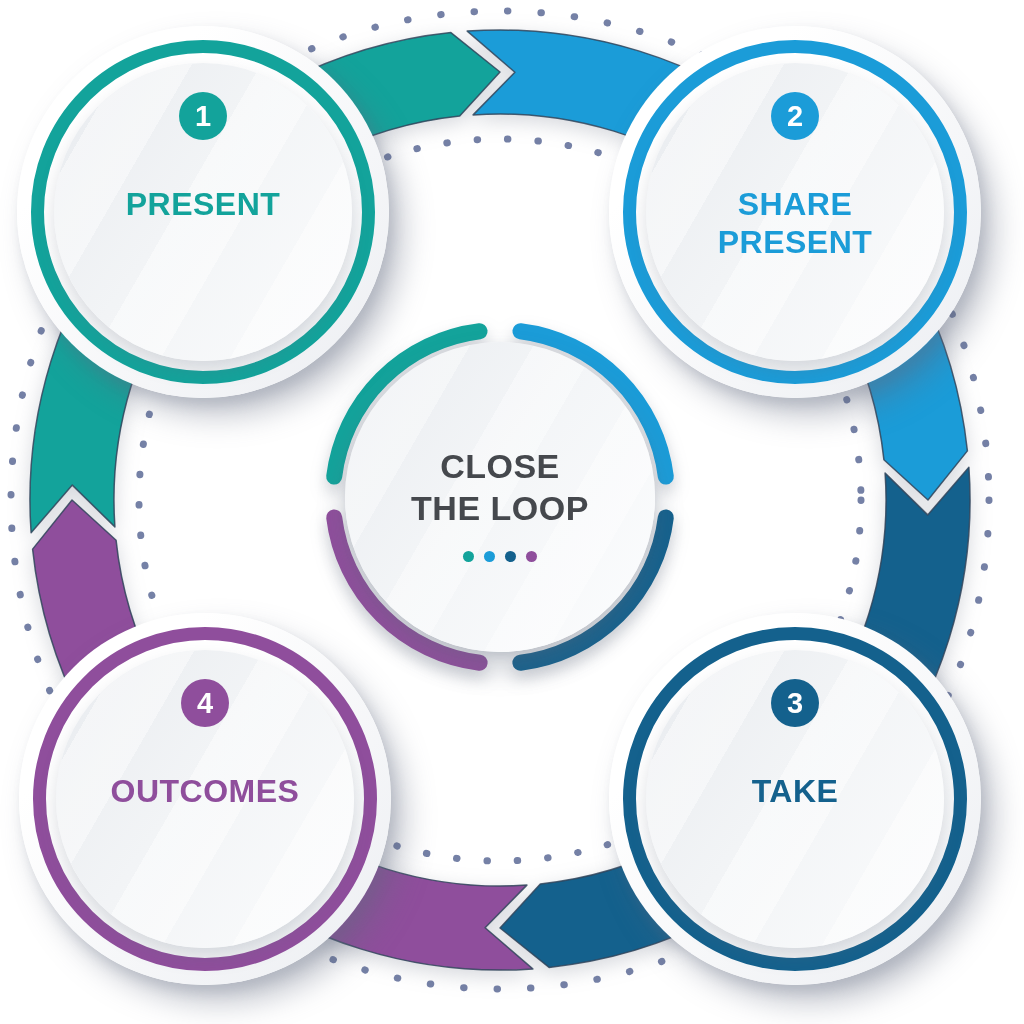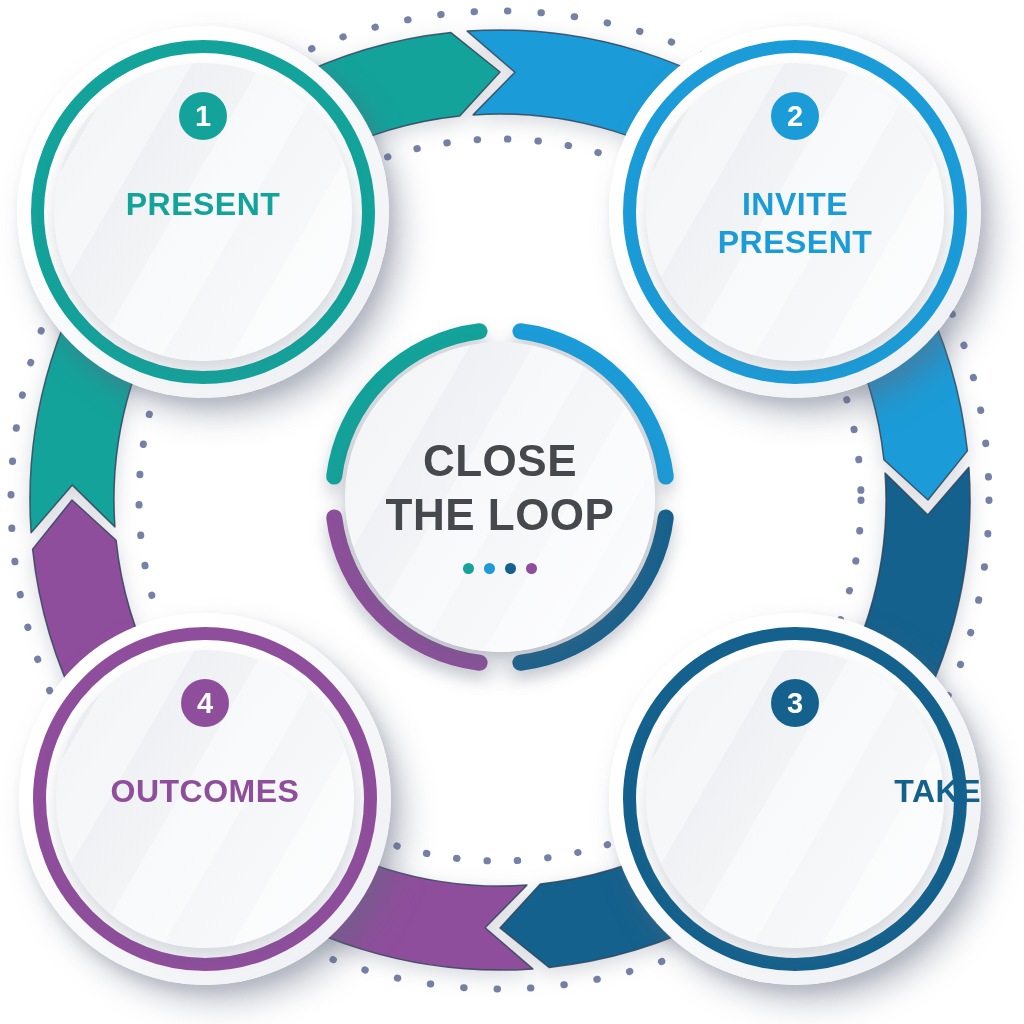--- a/index.html
+++ b/index.html
@@ -49,21 +49,21 @@
     box-shadow:0 16px 28px rgba(96,105,125,.33), 0 4px 8px rgba(96,105,125,.15);
     display:flex;flex-direction:column;align-items:center;justify-content:center;
     overflow:hidden;z-index:4;
   }
   .center-node::after{
     content:"";position:absolute;inset:0;border-radius:50%;
     background:repeating-linear-gradient(120deg,rgba(255,255,255,0) 0 55px,rgba(255,255,255,.4) 55px 110px);
     pointer-events:none;
   }
   .center-title{
-    text-align:center;font-size:44px;font-weight:700;color:#45484d;
+    text-align:center;font-size:34px;font-weight:700;color:#45484d;
     line-height:1.22;letter-spacing:.5px;margin-top:14px;position:relative;z-index:2;
   }
   .center-dots{display:flex;gap:10px;margin-top:22px;position:relative;z-index:2;}
   .center-dots span{width:11px;height:11px;border-radius:50%;display:block;}
 </style>
 </head>
 <body>
 
 <div class="stage">
 
@@ -98,32 +98,32 @@
     </div>
   </div>
 
   <div class="node" style="left:609px;top:26px;">
     <div class="ring" style="border-color: rgb(27, 156, 216);"></div>
     <div class="inner"></div>
     <div class="badge" style="background: rgb(27, 156, 216);">
       <span>2</span>
     </div>
     <div class="label" style="color: rgb(27, 156, 216);">
-      <div>INVITE</div>
+      <div>SHARE</div>
       <div>PRESENT</div>
     </div>
   </div>
 
   <div class="node" style="left:609px;top:613px;">
     <div class="ring" style="border-color: rgb(20, 97, 141);"></div>
     <div class="inner"></div>
     <div class="badge" style="background: rgb(20, 97, 141);">
       <span>3</span>
     </div>
-    <div class="label" style="color: rgb(20, 97, 141); text-align: right;">
+    <div class="label" style="color: rgb(20, 97, 141);">
       <div>TAKE</div>
     </div>
   </div>
 
   <div class="node" style="left:19px;top:613px;">
     <div class="ring" style="border-color: rgb(143, 78, 156);"></div>
     <div class="inner"></div>
     <div class="badge" style="background: rgb(143, 78, 156);">
       <span>4</span>
     </div>

